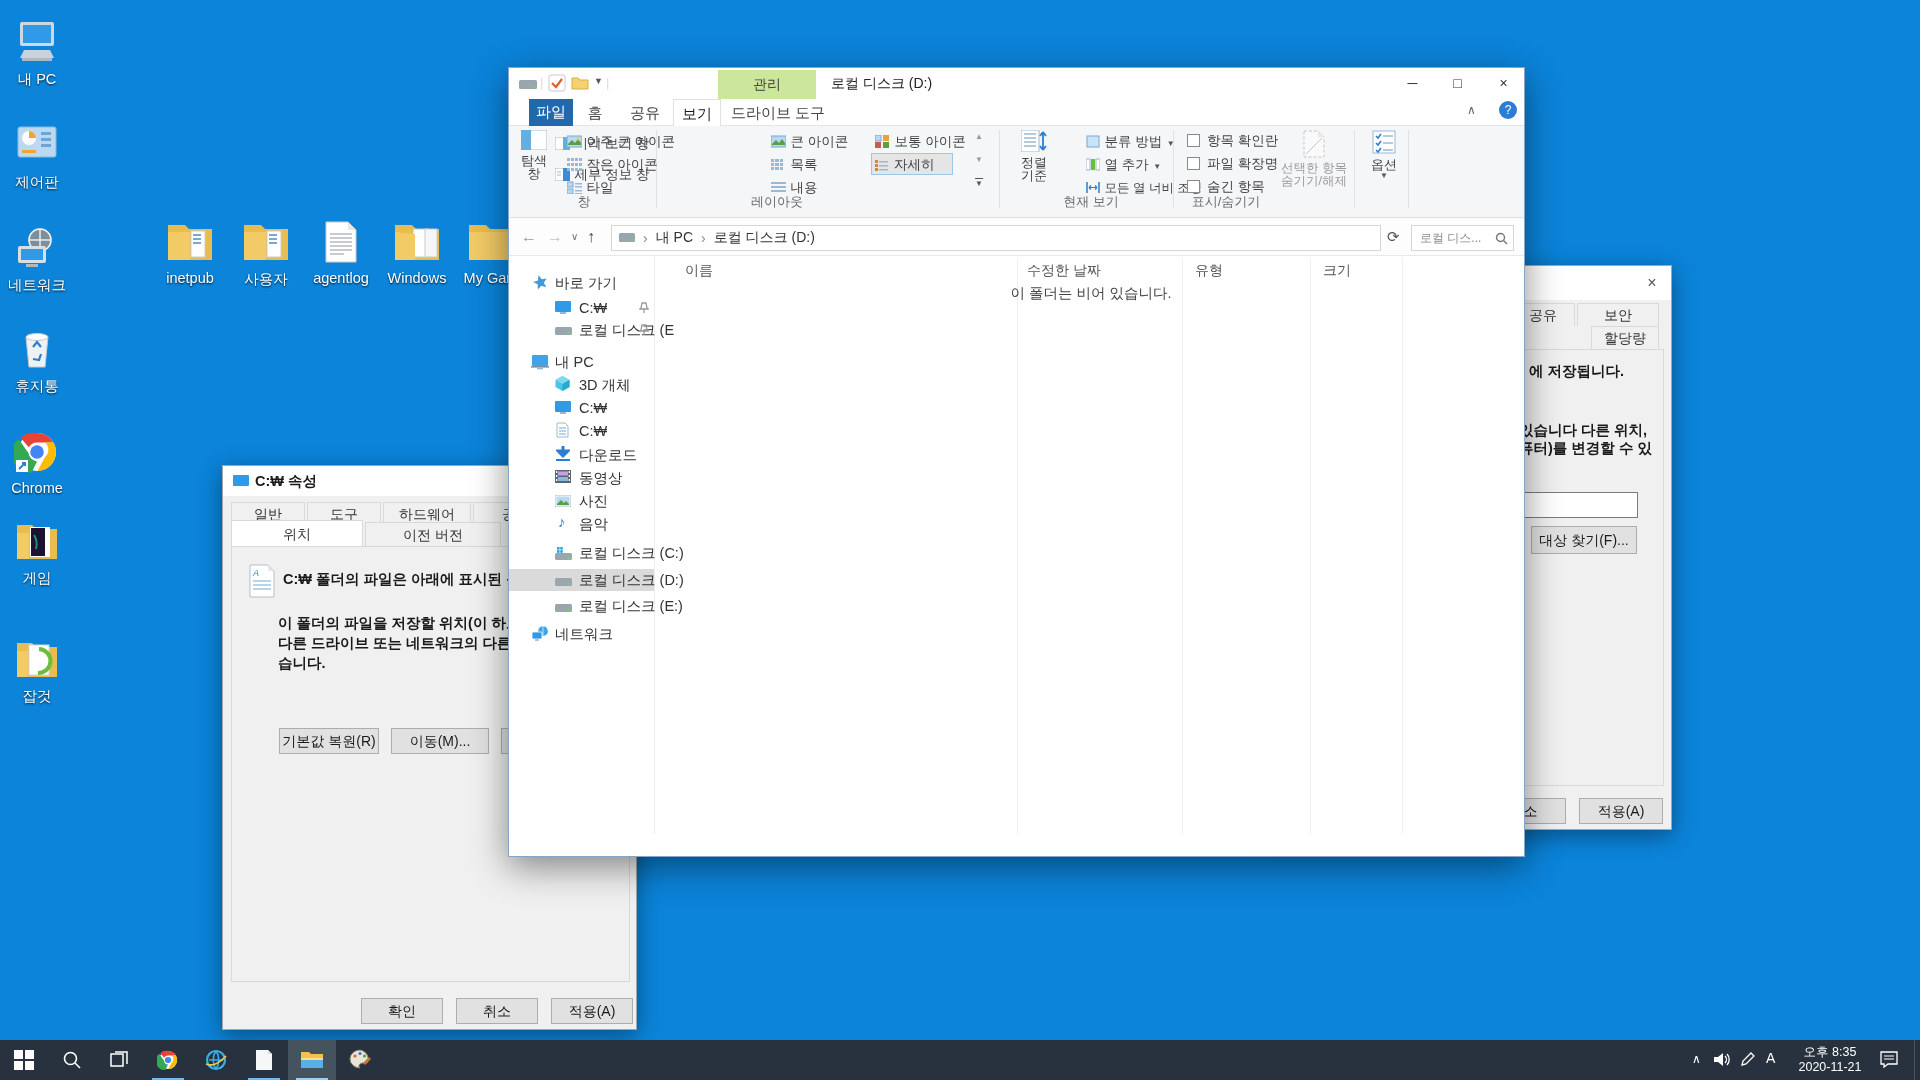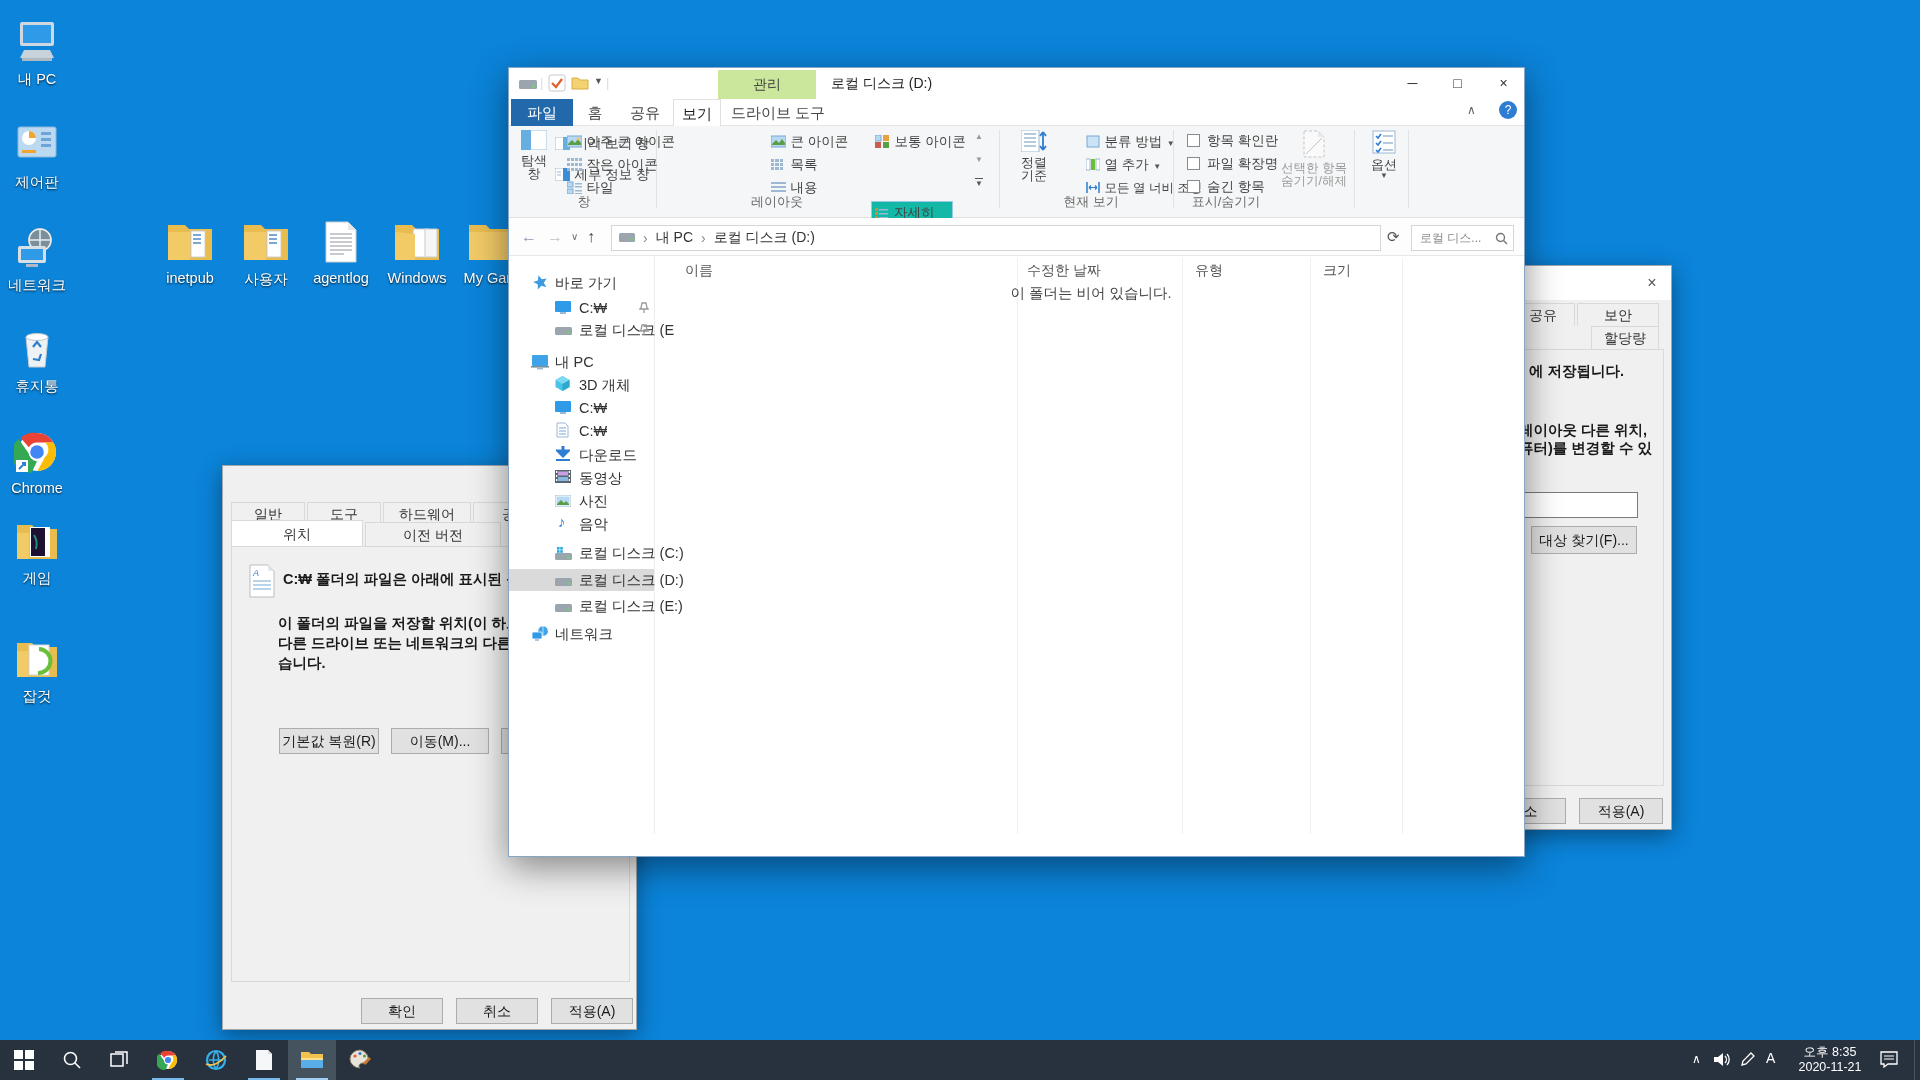--- a/index.html
+++ b/index.html
@@ -18,21 +18,21 @@
   .winbtn{top:0;width:45px;height:31px;text-align:center;line-height:31px;font-size:14px;color:#333;}
   .tabrow{left:0;top:31px;width:100%;height:27px;background:#fff;border-bottom:1px solid #e4e4e4;}
   .tab{top:0;height:27px;line-height:27px;font-size:15px;color:#444;text-align:center;}
   .tab.file{background:#2269ac;color:#fff;}
   .tab.sel{background:#fff;border:1px solid #e0e0e0;border-bottom:none;color:#1a1a1a;height:28px;}
   .ribbon{left:0;top:58px;width:100%;height:92px;background:#f5f6f7;border-bottom:1px solid #e0e0e0;}
   .rtxt{font-size:13.5px;color:#444;height:18px;line-height:18px;}
   .rsmall{font-size:13px;color:#444;}
   .glabel{font-size:13px;color:#6a6a6a;text-align:center;top:126px;height:16px;line-height:16px;}
   .rsep{top:62px;width:1px;height:78px;background:#e2e2e2;}
-  .selbox{background:#14b8a6;border:1px solid #9bc7e8;margin-top:48px;}
+  .selbox{background:#e5e5e5;border:1px solid #9bc7e8;}
   .cb{width:13px;height:13px;border:1px solid #8a8a8a;background:#fff;}
   .addr{left:0;top:150px;width:100%;height:38px;background:#fdfdfd;border-bottom:1px solid #e8e8e8;}
   .navarrow{font-size:16px;color:#707070;top:158px;height:22px;line-height:22px;}
   .crumb{left:102px;top:157px;width:770px;height:26px;border:1px solid #d6d6d6;background:#fff;display:flex;align-items:center;padding-left:7px;gap:8px;font-size:14px;color:#333;}
   .search{left:902px;top:157px;width:103px;height:26px;border:1px solid #d6d6d6;background:#fff;font-size:12px;color:#8a8a8a;line-height:24px;padding-left:8px;}
   .hdr{font-size:14px;color:#555;top:192px;height:20px;line-height:20px;}
   .colline{top:190px;width:1px;height:576px;background:#f0f0f0;}
   .navitem{font-size:14.5px;color:#333;height:22px;line-height:22px;}
   .statusbar{left:0;top:766px;width:100%;height:24px;background:#fff;border-top:1px solid #e6e6e6;}
   
@@ -175,20 +175,26 @@
   </div>
   <div class="a dcell" style="left:455px;top:220px;width:72px;">
     <span><svg width="50" height="44" viewBox="0 0 50 44">
           <path d="M3 5 h17 l4 4 h23 v31 h-44 z" fill="#e8bc4f"></path>
           <path d="M3 12 h44 v28 h-44 z" fill="#f2ca66"></path>
         </svg></span>
     <div class="dlabel">My Gam</div>
   </div>
 
   <div class="a dlg" id="dlgL" style="left:222px;top:465px;width:415px;height:565px;">
+    <div class="a" style="left:0;top:0;width:100%;height:30px;background:#fff;">
+      <span class="a" style="left:10px;top:8px;"><svg width="16" height="14" viewBox="0 0 16 14">
+            <rect x="0" y="1" width="16" height="11" rx="1" fill="#2f9ae8"></rect>
+          </svg></span>
+      <span class="a dtext txt" style="left:32px;top:0;height:30px;line-height:30px;">C:₩ 속성</span>
+    </div>
     <div class="a dtab" style="left:8px;top:36px;width:74px;height:22px;line-height:22px;">일반</div>
     <div class="a dtab" style="left:84px;top:36px;width:74px;height:22px;line-height:22px;">도구</div>
     <div class="a dtab" style="left:160px;top:36px;width:88px;height:22px;line-height:22px;">하드웨어</div>
     <div class="a dtab" style="left:250px;top:36px;width:86px;height:22px;line-height:22px;">공유</div>
     <div class="a dtab sel" style="left:8px;top:54px;width:132px;height:26px;line-height:26px;">위치</div>
     <div class="a dtab" style="left:142px;top:56px;width:136px;height:24px;line-height:24px;">이전 버전</div>
     <div class="a" style="left:8px;top:80px;width:399px;height:436px;border:1px solid #d9d9d9;background:#f0f0f0;"></div>
     <span class="a" style="left:25px;top:98px;"><svg width="28" height="34" viewBox="0 0 28 34">
           <path d="M2 1 h18 l6 6 v26 h-24 z" fill="#fff" stroke="#b9bfc4"></path>
           <path d="M20 1 l6 6 h-6 z" fill="#e4e8eb"></path>
@@ -213,21 +219,21 @@
 
   <div class="a dlg" id="dlgR" style="left:1260px;top:265px;width:412px;height:565px;">
     <div class="a" style="left:0;top:0;width:100%;height:34px;background:#fff;">
       <span class="a" style="left:380px;top:6px;width:22px;height:22px;text-align:center;line-height:22px;font-size:16px;color:#555;">×</span>
     </div>
     <div class="a dtab" style="left:250px;top:37px;width:64px;height:23px;line-height:23px;">공유</div>
     <div class="a dtab" style="left:316px;top:37px;width:82px;height:23px;line-height:23px;">보안</div>
     <div class="a dtab" style="left:330px;top:60px;width:68px;height:23px;line-height:23px;">할당량</div>
     <div class="a" style="left:60px;top:83px;width:343px;height:437px;border:1px solid #d9d9d9;background:#f0f0f0;"></div>
     <div class="a dtext txt" style="left:268px;top:96px;">에 저장됩니다.</div>
-    <div class="a dtext txt" style="left:258px;top:155px;">레이아웃 다른 위치,</div>
+    <div class="a dtext txt" style="left:258px;top:155px;">있습니다 다른 위치,</div>
     <div class="a dtext txt" style="left:258px;top:173px;">퓨터)를 변경할 수 있</div>
     <div class="a dinput" style="left:200px;top:226px;width:177px;height:26px;"></div>
     <div class="a dbtn" style="left:270px;top:260px;width:106px;height:28px;line-height:26px;">대상 찾기(F)...</div>
     <div class="a dbtn" style="left:220px;top:532px;width:85px;height:26px;line-height:24px;">취소</div>
     <div class="a dbtn" style="left:318px;top:532px;width:84px;height:26px;line-height:24px;">적용(A)</div>
   </div>
 
   <div class="a" id="explorer">
 
     <div class="a titlebar">
@@ -246,21 +252,21 @@
       <span class="a" style="left:85px;top:8px;font-size:9px;color:#555;">▼</span>
       <span class="a" style="left:97px;top:7px;color:#ddd;font-size:13px;">|</span>
       <div class="a mgmt">관리</div>
       <div class="a wtitle txt">로컬 디스크 (D:)</div>
       <div class="a winbtn" style="left:881px;">─</div>
       <div class="a winbtn" style="left:926px;">□</div>
       <div class="a winbtn" style="left:972px;">×</div>
     </div>
 
     <div class="a tabrow">
-      <div class="a tab file" style="left:2px;width:62px;">파일</div>
+      <div class="a tab file" style="left:20px;width:44px;font-family:Liberation Serif, serif;">파일</div>
       <div class="a tab" style="left:64px;width:44px;">홈</div>
       <div class="a tab" style="left:112px;width:48px;">공유</div>
       <div class="a tab sel" style="left:164px;width:48px;">보기</div>
       <div class="a tab" style="left:220px;width:98px;">드라이브 도구</div>
       <span class="a" style="left:958px;top:4px;font-size:12px;color:#666;">∧</span>
       <span class="a" style="left:990px;top:2px;width:18px;height:18px;border-radius:50%;background:#2d7dd2;color:#fff;font-size:12px;text-align:center;line-height:18px;">?</span>
     </div>
 
     <div class="a ribbon"></div>
 

